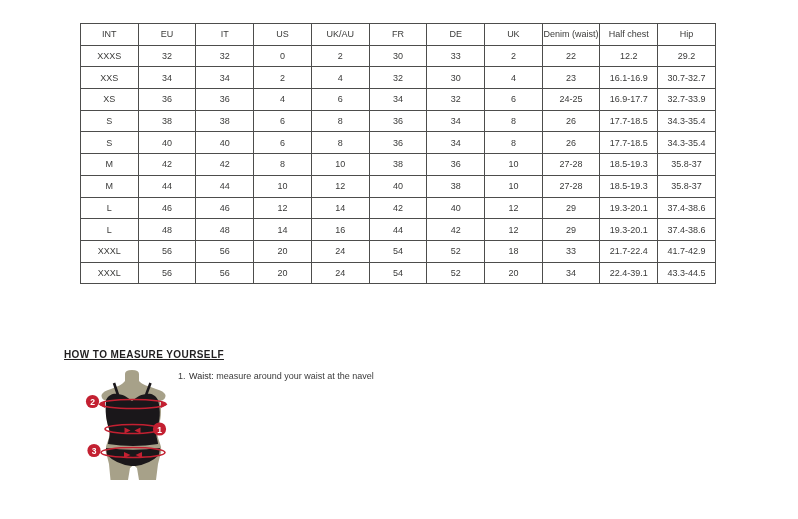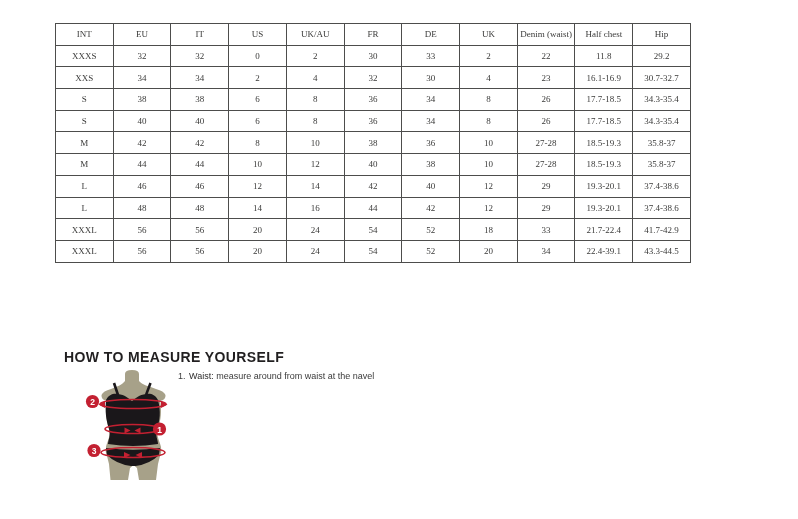--- a/index.html
+++ b/index.html
@@ -2,33 +2,33 @@
 <html><head>
 <meta charset="utf-8">
 <style>
   html, body { margin:0; padding:0; }
   body {
     width:798px; height:519px; background:#ffffff; position:relative;
     font-family:"Liberation Sans", sans-serif; overflow:hidden;
   }
   
   .size-table {
-    position:absolute; left:55px; top:23px; width:636px;
-    border-collapse:collapse; table-layout:fixed;font-family:Liberation Serif, serif;
+    position:absolute; left:80px; top:23px; width:636px;
+    border-collapse:collapse; table-layout:fixed;
   }
   .size-table th, .size-table td {
     border:1px solid #4d4d4c; height:20.7px; padding:0;
     text-align:center; vertical-align:middle;
     font-size:9px; font-weight:400; color:#3a3a39; white-space:nowrap;
     overflow:hidden;
   }
   
   .measure-title {
     position:absolute; left:64px; top:349px; margin:0;
-    font-size:14px; font-weight:700; letter-spacing:0.4px; color:#211f20;
+    font-size:10px; font-weight:700; letter-spacing:0.4px; color:#211f20;text-decoration:underline;
   }
   .figure-wrap { position:absolute; left:78px; top:368px; width:110px; height:120px; }
   .steps {
     position:absolute; left:178px; top:369px; margin:0; padding:0;
     list-style:none;
   }
   .steps li { font-size:9px; line-height:15.8px; color:#3b3b3b; }
   .steps li strong { font-weight:400; color:#2e2d2d; }
   .steps li .num { margin-right:1px; }
 </style>
@@ -55,35 +55,48 @@
       <tr>
         <td>XXXS</td>
         <td>32</td>
         <td>32</td>
         <td>0</td>
         <td>2</td>
         <td>30</td>
         <td>33</td>
         <td>2</td>
         <td>22</td>
-        <td>11.8</td>
+        <td>12.2</td>
         <td>29.2</td>
       </tr>
       <tr>
         <td>XXS</td>
         <td>34</td>
         <td>34</td>
         <td>2</td>
         <td>4</td>
         <td>32</td>
         <td>30</td>
         <td>4</td>
         <td>23</td>
         <td>16.1-16.9</td>
         <td>30.7-32.7</td>
+      </tr>
+      <tr>
+        <td>XS</td>
+        <td>36</td>
+        <td>36</td>
+        <td>4</td>
+        <td>6</td>
+        <td>34</td>
+        <td>32</td>
+        <td>6</td>
+        <td>24-25</td>
+        <td>16.9-17.7</td>
+        <td>32.7-33.9</td>
       </tr>
       <tr>
         <td>S</td>
         <td>38</td>
         <td>38</td>
         <td>6</td>
         <td>8</td>
         <td>36</td>
         <td>34</td>
         <td>8</td>
@@ -232,15 +245,15 @@
     <g>
       <circle cx="16" cy="82.5" r="6.6" fill="#c32031"></circle>
       <text x="16" y="83" text-anchor="middle" dominant-baseline="central" font-family="Liberation Sans, sans-serif" font-size="8.5" font-weight="bold" fill="#ffffff">3</text>
     </g>
   </svg>
 </div>
 
 <ol class="steps">
   <li>
     <span class="num">1.</span>
-    <strong>Waist</strong><span>: measure around from waist at the navel</span>
+    <strong>Waist</strong><span>: measure around your waist at the navel</span>
   </li>
 </ol>
 
 </body></html>

